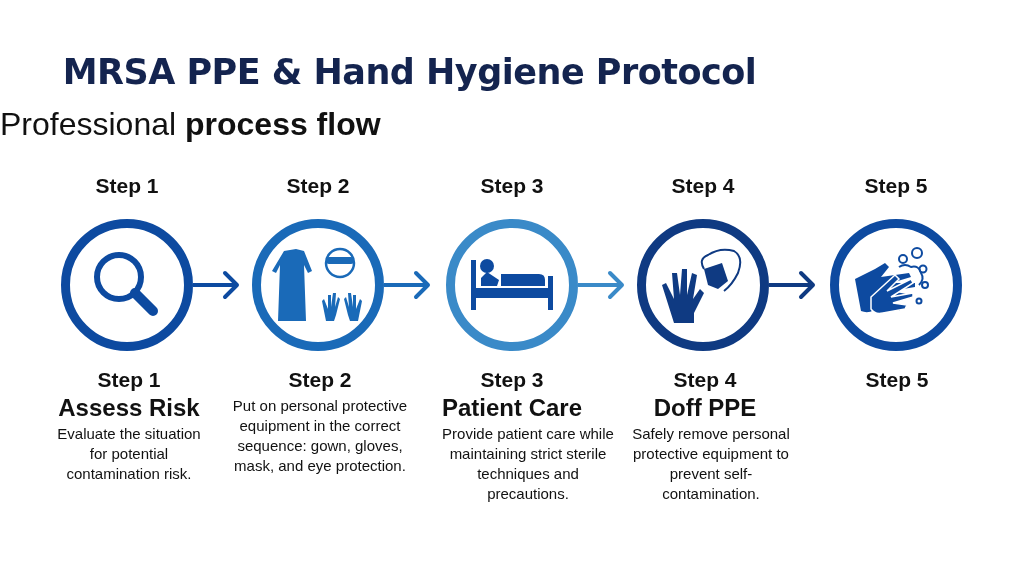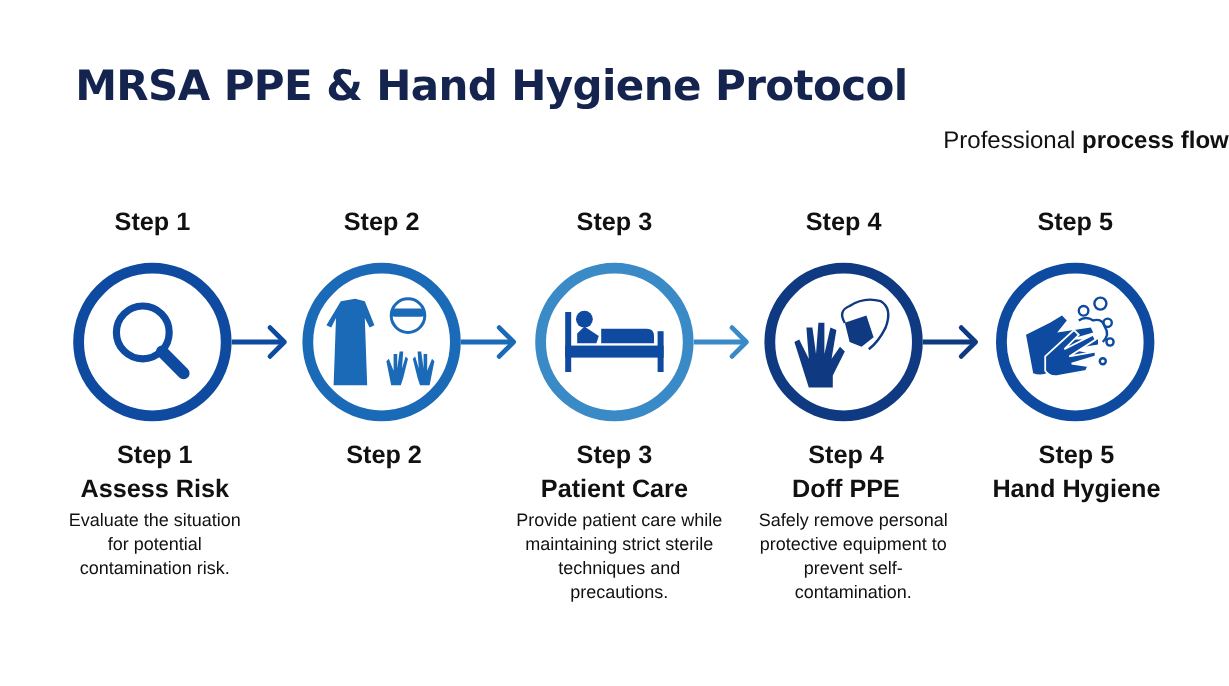--- a/index.html
+++ b/index.html
@@ -7,39 +7,39 @@
     width:1024px; height:572px; background:#ffffff; overflow:hidden;
     font-family:"Liberation Sans", "DejaVu Sans", sans-serif; color:#111;
     position:relative;
   }
   .title {
     position:absolute; top:52px; left:0; width:819px; text-align:center;
     font-family:"DejaVu Sans", sans-serif; font-weight:bold; font-size:35px;
     color:#14244f; letter-spacing:-0.5px;
   }
   .subtitle {
-    position:absolute; top:106px; left:0; width:1024px; text-align:right;
-    font-size:20px; color:#111;
+    position:absolute; top:106px; left:0; width:1024px; text-align:left;
+    font-size:32px; color:#111;
   }
   .subtitle b { font-weight:bold; }
   .step-top {
     position:absolute; top:174px; width:160px; margin-left:-80px; text-align:center;
     font-weight:bold; font-size:21px; color:#111;
   }
   .circle {
     position:absolute; top:219px; width:132px; height:132px; margin-left:-66px;
     border-radius:50%; box-sizing:border-box; border:9px solid #0d4aa0; background:#fff;
     display:flex; align-items:center; justify-content:center;
   }
   .arrow { position:absolute; top:268px; }
   .step-bottom {
     position:absolute; top:366px; width:180px; margin-left:-90px; text-align:center;
   }
   .step-bottom .num { font-weight:bold; font-size:21px; line-height:28px; }
-  .step-bottom .name { font-weight:bold; font-size:21px; line-height:28px; }
+  .step-bottom .name { font-weight:bold; font-size:24px; line-height:28px; }
   .step-bottom .desc { font-size:15px; line-height:20px; margin-top:2px; color:#111; }
 </style>
 </head>
 <body>
 
 <div class="title">MRSA PPE &amp; Hand Hygiene Protocol</div>
 <div class="subtitle"><span>Professional</span> <b>process flow</b></div>
 
 <div class="step-top" style="left:127px">Step 1</div>
 <div class="step-top" style="left:318px">Step 2</div>
@@ -109,27 +109,27 @@
   <polyline points="32,5 44,17 32,29" fill="none" stroke="#0f3a82" stroke-width="4" stroke-linecap="round" stroke-linejoin="round"></polyline>
 </svg>
 
 <div class="step-bottom" style="left:129px">
   <div class="num">Step 1</div>
   <div class="name">Assess Risk</div>
   <div class="desc" style="width:160px;margin-left:10px">Evaluate the situation for potential contamination risk.</div>
 </div>
 <div class="step-bottom" style="left:320px">
   <div class="num">Step 2</div>
+  <div class="desc">Put on personal protective equipment in the correct sequence: gown, gloves, mask, and eye protection.</div>
 </div>
 <div class="step-bottom" style="left:512px">
   <div class="num">Step 3</div>
   <div class="name">Patient Care</div>
-  <div class="desc" style="width:172px;margin-left:8px">Provide patient care while maintaining strict sterile techniques and precautions.</div>
+  <div class="desc" style="width:172px;margin-left:20px">Provide patient care while maintaining strict sterile techniques and precautions.</div>
 </div>
 <div class="step-bottom" style="left:705px">
   <div class="num">Step 4</div>
   <div class="name">Doff PPE</div>
   <div class="desc" style="width:160px;margin-left:16px">Safely remove personal protective equipment to prevent self-contamination.</div>
 </div>
 <div class="step-bottom" style="left:897px">
   <div class="num">Step 5</div>
-  <div class="name">Hand Hygiene</div>
 </div>
 
 </body></html>

